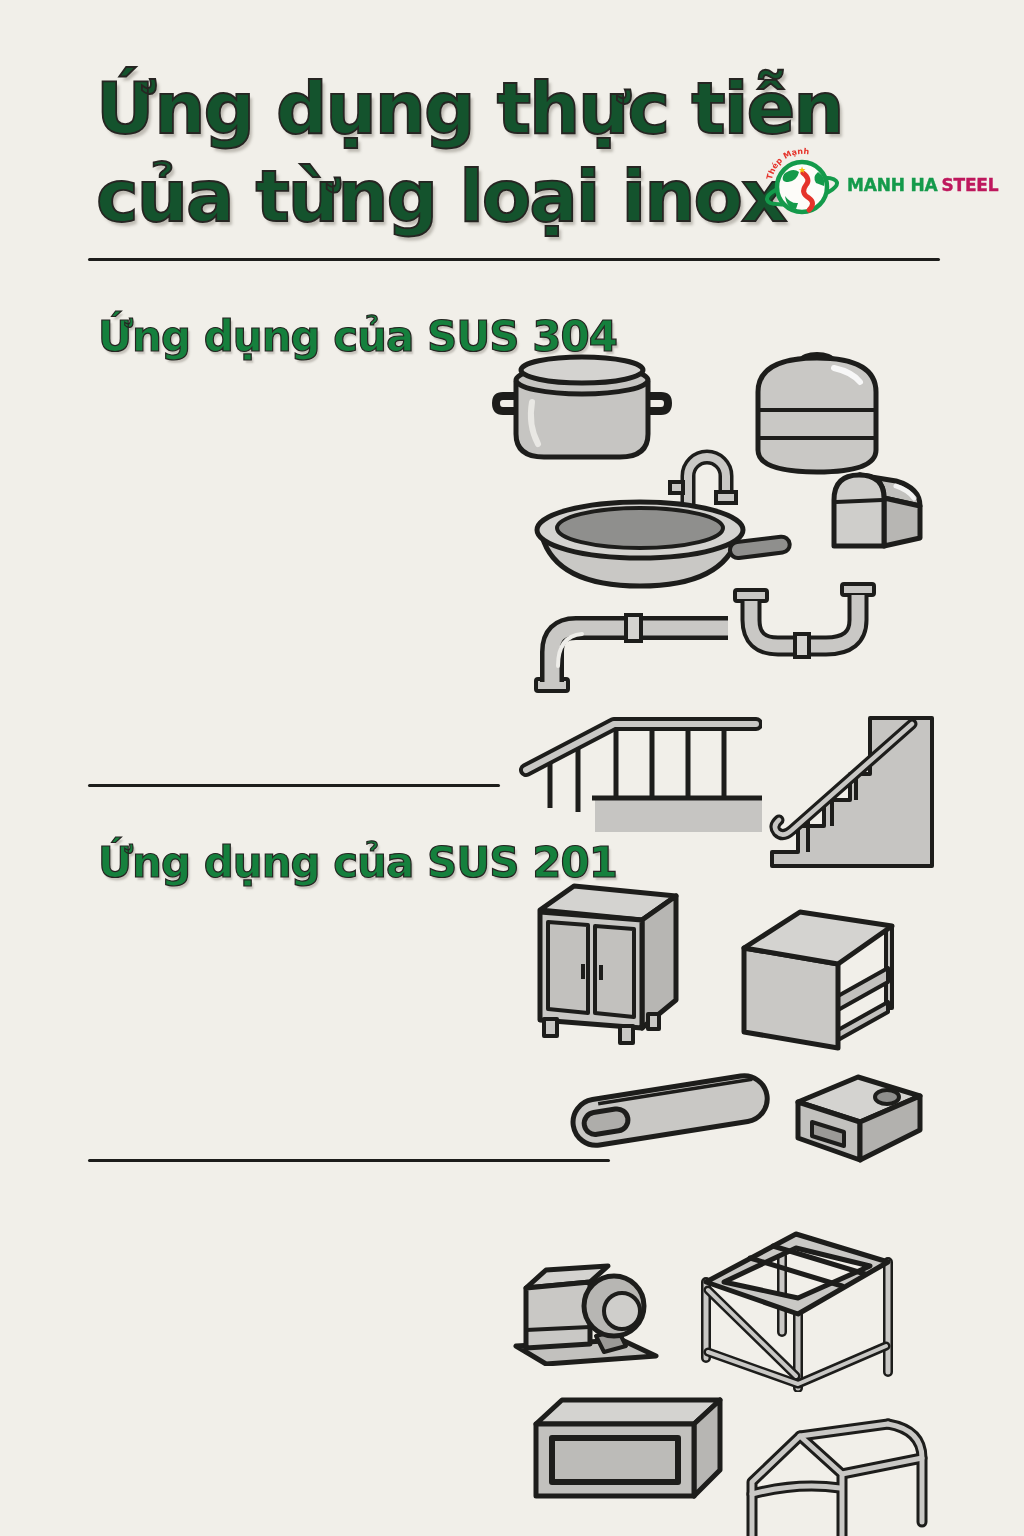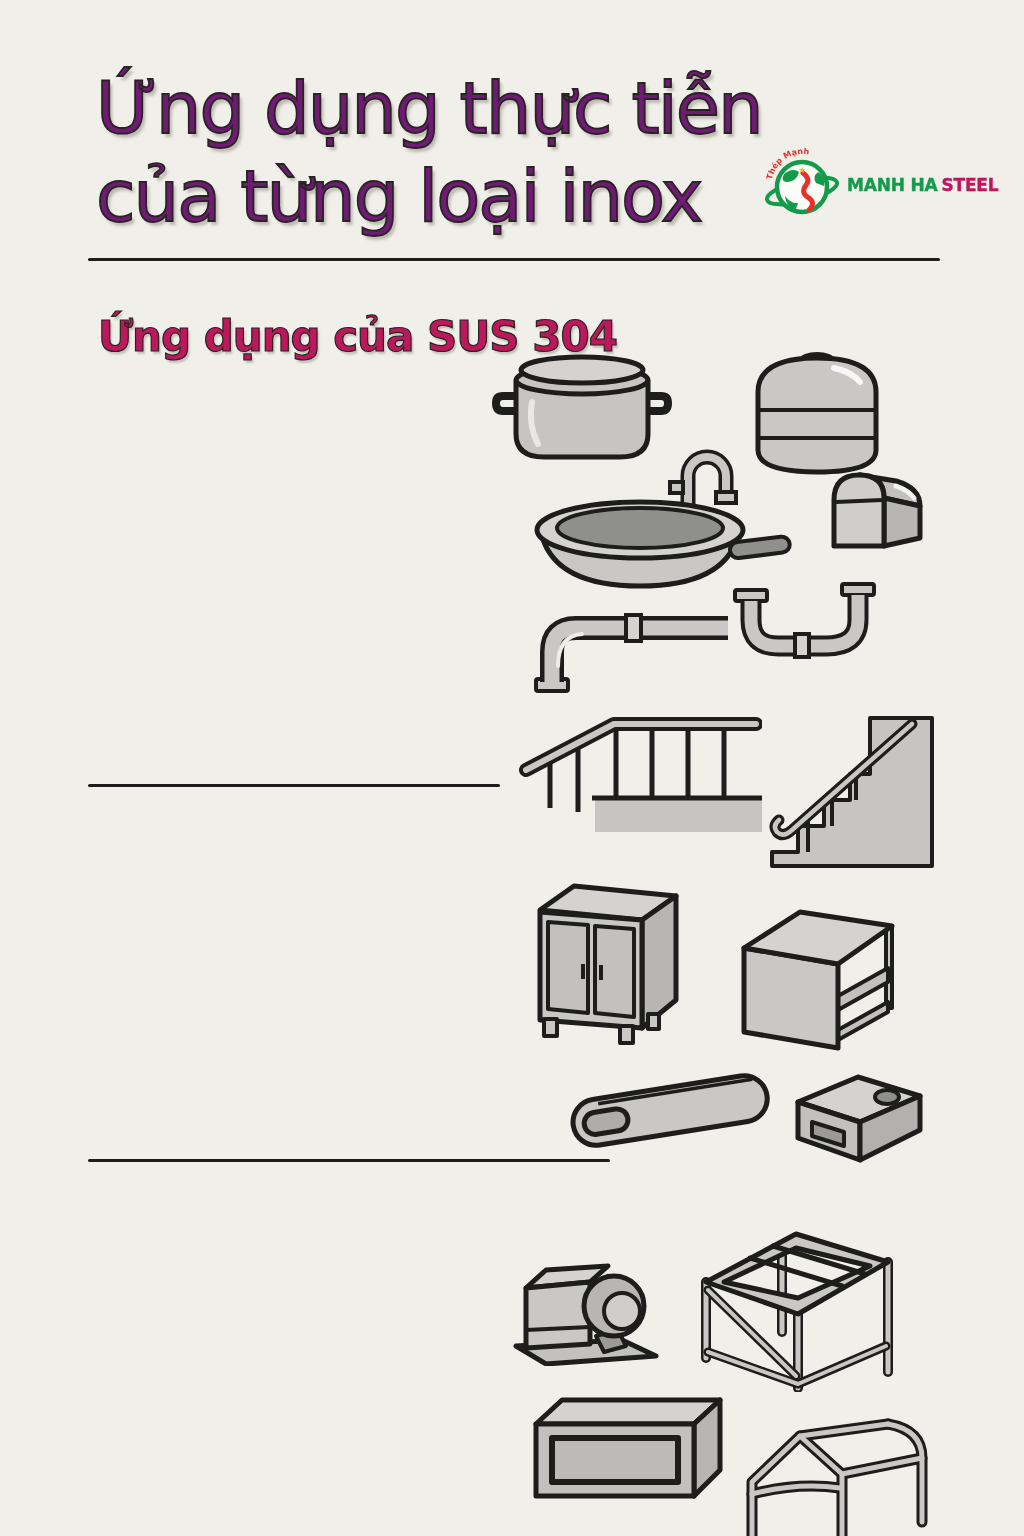--- a/index.html
+++ b/index.html
@@ -4,31 +4,31 @@
 <style>
   html,body{margin:0;padding:0;background:#e8e6e0;}
   .poster{
     position:relative;width:1024px;height:1536px;overflow:hidden;
     background:#f1efe9;
     font-family:"DejaVu Sans","Liberation Sans",sans-serif;
     color:#23221f;
   }
   .abs{position:absolute;}
   .title{
-    left:96px;top:64px;line-height:88px;font-size:72px;font-weight:400;
-    letter-spacing:-2px;color:#701a75;
+    left:96px;top:64px;line-height:88px;font-size:72px;font-weight:700;
+    letter-spacing:-2px;color:#14532d;
     -webkit-text-stroke:1.8px #262522;
     text-shadow:3px 4px 3px rgba(95,90,78,0.35);
     white-space:nowrap;
   }
   .band{position:absolute;left:0;width:1024px;}
   .divider{position:absolute;height:3px;background:#1d1d1b;border-radius:2px;}
   .heading{
     position:absolute;left:98px;top:36px;font-size:42px;font-weight:700;
-    letter-spacing:-1px;color:#be185d;line-height:52px;white-space:nowrap;
+    letter-spacing:-1px;color:#15803d;line-height:52px;white-space:nowrap;
     -webkit-text-stroke:1.2px #262522;
     text-shadow:2px 3px 2px rgba(95,90,78,0.3);
   }
   .logo{left:764px;top:146px;display:flex;align-items:center;gap:7px;}
   .logo-text{
     font-size:17px;font-weight:700;letter-spacing:-0.2px;white-space:nowrap;
     -webkit-text-stroke:0.4px currentColor;
   }
   .logo-green{color:#149a4b;}
   .logo-red{color:#be185d;margin-left:4px;}
@@ -176,20 +176,21 @@
           <line x1="106" y1="60" x2="106" y2="86"></line>
         </g>
         <path d="M162 10 L42 116 q-9 8 -15 2 q-5 -6 2 -12" fill="none" stroke="#1d1d1b" stroke-width="11" stroke-linecap="round"></path>
         <path d="M162 10 L42 116 q-9 8 -15 2 q-5 -6 2 -12" fill="none" stroke="#c9c8c5" stroke-width="4.5" stroke-linecap="round"></path>
       </svg>
     </div>
   </section>
 
   <section class="band" style="top:766px;height:400px;">
     <div class="divider" style="left:88px;top:18px;width:412px;"></div>
+    <h2 class="heading">Ứng dụng của SUS 201</h2>
 
     <div class="item" style="left:528px;top:110px;width:156px;height:174px;">
       <svg viewBox="0 0 156 174">
         <g stroke="#1d1d1b" stroke-width="5" stroke-linejoin="round">
           <polygon points="12,34 46,10 148,20 114,44" fill="#d4d3d0"></polygon>
           <polygon points="114,44 148,20 148,124 114,152" fill="#b7b6b3"></polygon>
           <polygon points="12,36 114,44 114,152 12,144" fill="#c9c8c5"></polygon>
           <polygon points="20,46 60,49 60,137 20,133" fill="#c2c1be" stroke-width="4"></polygon>
           <polygon points="67,50 106,53 106,141 67,137" fill="#c2c1be" stroke-width="4"></polygon>
           <rect x="53" y="88" width="4" height="15" fill="#1d1d1b" stroke="none"></rect>

